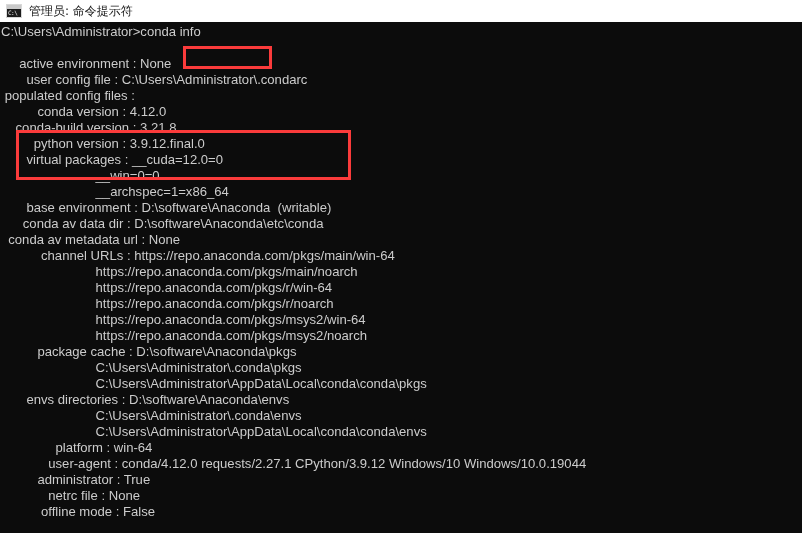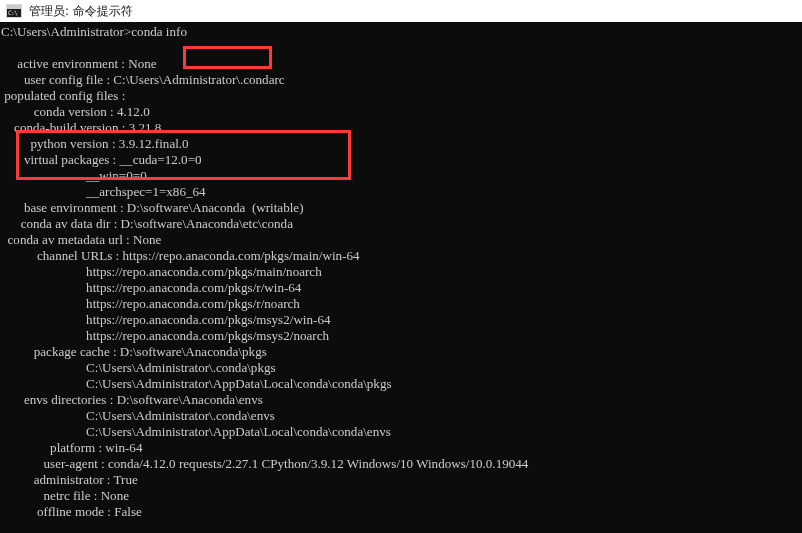--- a/index.html
+++ b/index.html
@@ -77,21 +77,21 @@
     height: 511px;
     background: #0c0c0c;
     overflow: hidden;
   }
   .console-text {
     position: absolute;
     left: 0;
     top: 2px;
     margin: 0;
     padding: 0 0 0 1px;
-    font-family: Liberation Serif, serif;
+    font-family: Liberation Sans, sans-serif;
     font-size: 13.1px;
     line-height: 16px;
     color: #cccccc;
     white-space: pre;
     letter-spacing: 0px;
   }
 
   
   .hl-box {
     position: absolute;

